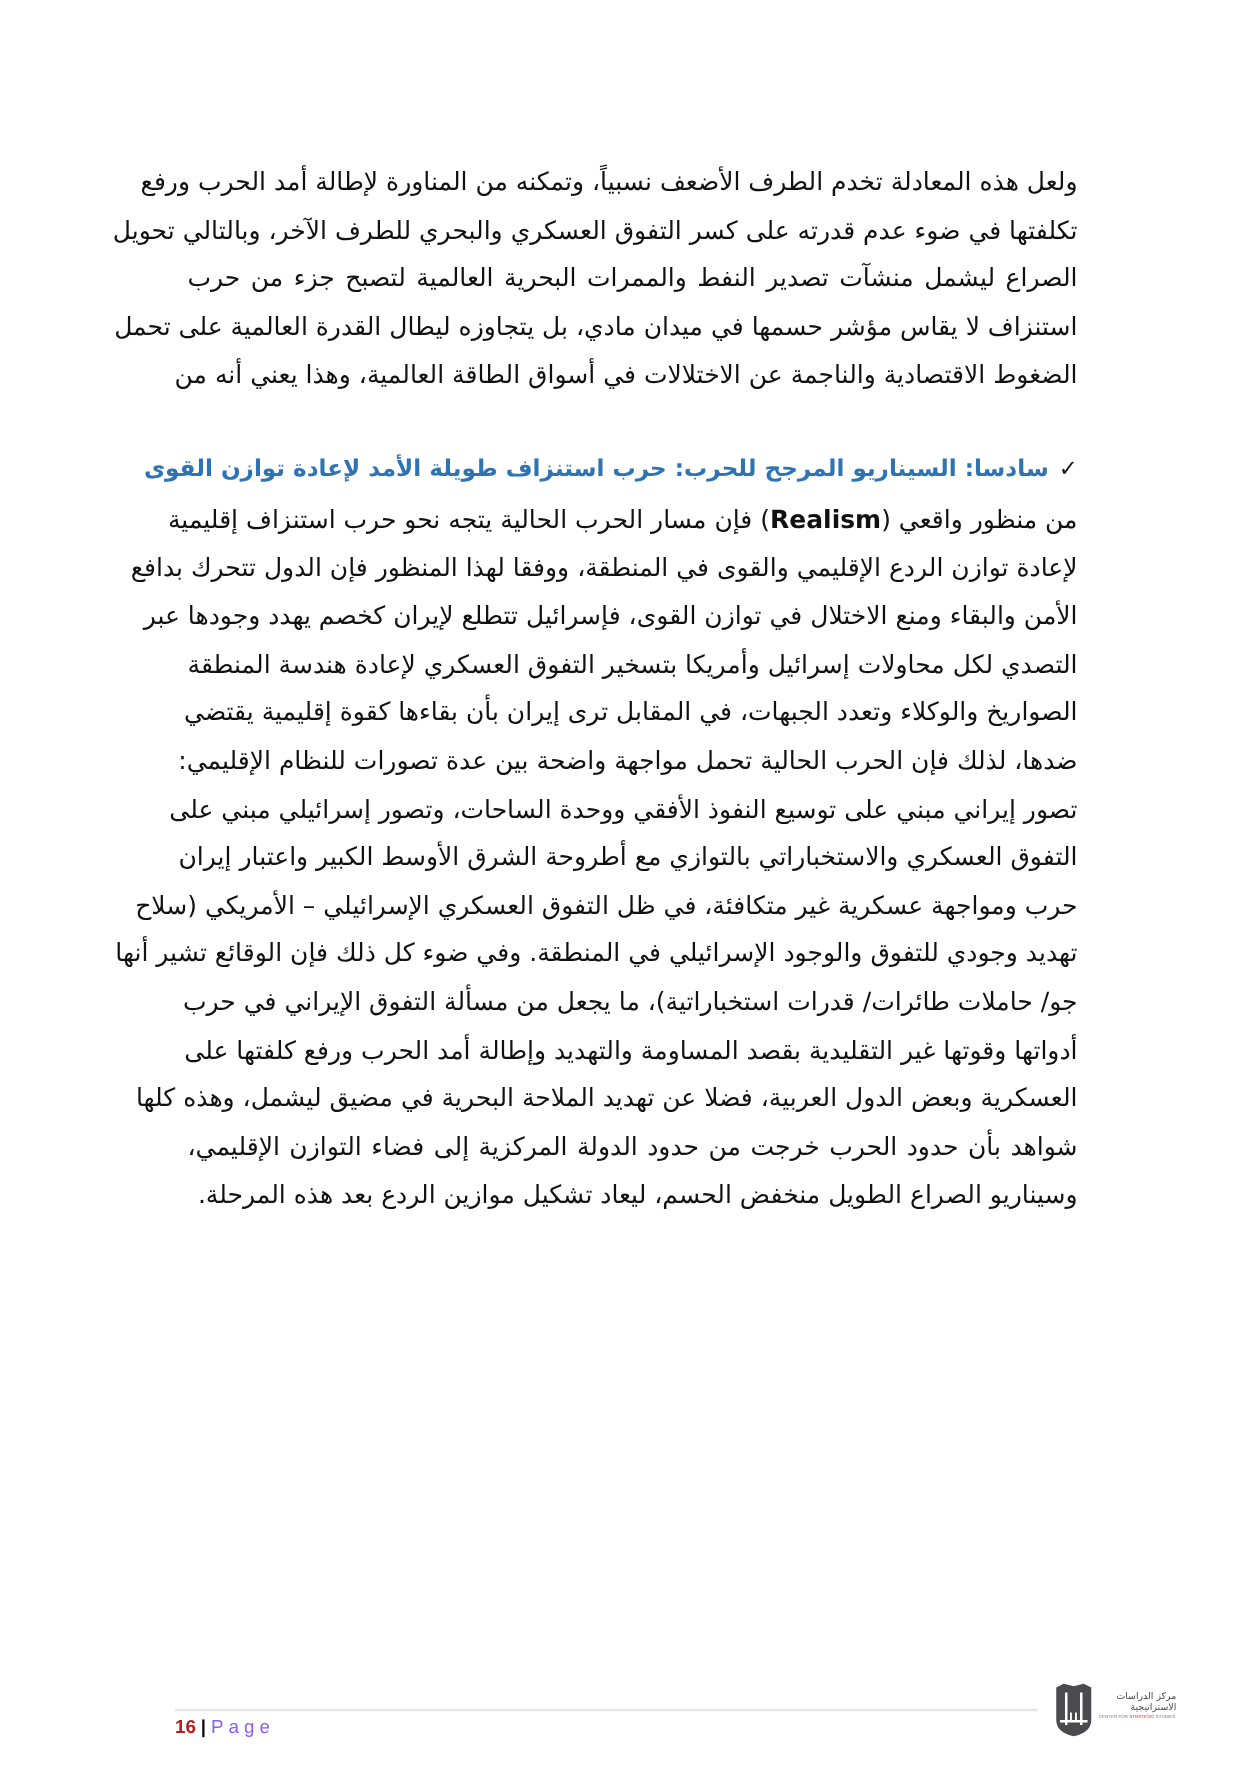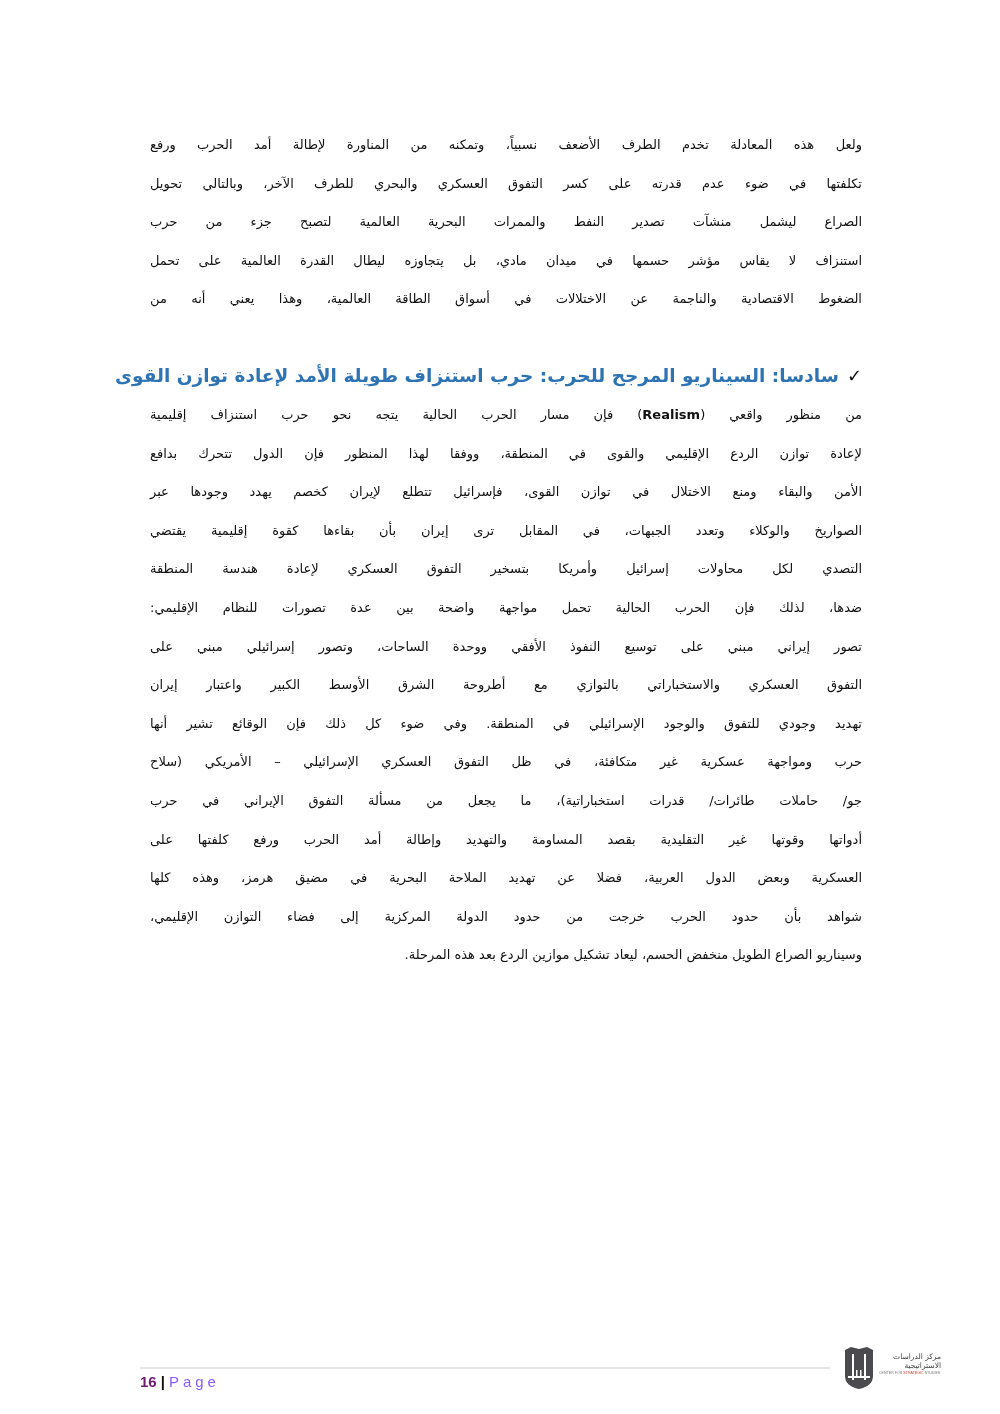--- a/index.html
+++ b/index.html
@@ -19,21 +19,21 @@
       position: absolute;
       left: 150px;
       top: 126px;
       width: 712px;
       direction: rtl;
     }
     .line {
       display: block;
       height: 38.6px;
       line-height: 38.6px;
-      font-size: 13px;
+      font-size: 20px;
       text-align: justify;
       text-align-last: justify;
       white-space: nowrap;
       overflow: visible;
     }
     .line.last {
       text-align-last: right;
     }
     .bold {
       font-weight: bold;
@@ -73,21 +73,21 @@
       position: absolute;
       left: 140px;
       top: 1373px;
       font-family: "Liberation Sans", sans-serif;
       font-size: 15px;
       direction: ltr;
       white-space: nowrap;
     }
     .page-number .num {
       font-weight: bold;
-      color: #701a75;
+      color: #b91c1c;
     }
     .page-number .sep {
       font-weight: bold;
       color: #111;
       margin: 0 4px;
     }
     .page-number .word {
       color: #8b5cf6;
       letter-spacing: 4px;
     }
@@ -143,30 +143,30 @@
   </div>
 
   <div class="heading">
     <span class="check">✓</span><span>سادسا: السيناريو المرجح للحرب: حرب استنزاف طويلة الأمد لإعادة توازن القوى</span>
   </div>
 
   <div class="paragraph-2">
     <span class="line"><span>من منظور واقعي (</span><span class="latin">Realism</span><span>) فإن مسار الحرب الحالية يتجه نحو حرب استنزاف إقليمية</span></span>
     <span class="line">لإعادة توازن الردع الإقليمي والقوى في المنطقة، ووفقا لهذا المنظور فإن الدول تتحرك بدافع</span>
     <span class="line">الأمن والبقاء ومنع الاختلال في توازن القوى، فإسرائيل تتطلع لإيران كخصم يهدد وجودها عبر</span>
+    <span class="line">التصدي لكل محاولات إسرائيل وأمريكا بتسخير التفوق العسكري لإعادة هندسة المنطقة</span>
     <span class="line">الصواريخ والوكلاء وتعدد الجبهات، في المقابل ترى إيران بأن بقاءها كقوة إقليمية يقتضي</span>
-    <span class="line">التصدي لكل محاولات إسرائيل وأمريكا بتسخير التفوق العسكري لإعادة هندسة المنطقة</span>
     <span class="line">ضدها، لذلك فإن الحرب الحالية تحمل مواجهة واضحة بين عدة تصورات للنظام الإقليمي:</span>
     <span class="line">تصور إيراني مبني على توسيع النفوذ الأفقي ووحدة الساحات، وتصور إسرائيلي مبني على</span>
     <span class="line">التفوق العسكري والاستخباراتي بالتوازي مع أطروحة الشرق الأوسط الكبير واعتبار إيران</span>
+    <span class="line">حرب ومواجهة عسكرية غير متكافئة، في ظل التفوق العسكري الإسرائيلي – الأمريكي (سلاح</span>
     <span class="line">تهديد وجودي للتفوق والوجود الإسرائيلي في المنطقة. وفي ضوء كل ذلك فإن الوقائع تشير أنها</span>
-    <span class="line">حرب ومواجهة عسكرية غير متكافئة، في ظل التفوق العسكري الإسرائيلي – الأمريكي (سلاح</span>
     <span class="line">جو/ حاملات طائرات/ قدرات استخباراتية)، ما يجعل من مسألة التفوق الإيراني في حرب</span>
     <span class="line">أدواتها وقوتها غير التقليدية بقصد المساومة والتهديد وإطالة أمد الحرب ورفع كلفتها على</span>
-    <span class="line">العسكرية وبعض الدول العربية، فضلا عن تهديد الملاحة البحرية في مضيق هرمز، وهذه كلها</span>
+    <span class="line">العسكرية وبعض الدول العربية، فضلا عن تهديد الملاحة البحرية في مضيق ليشمل، وهذه كلها</span>
     <span class="line">شواهد بأن حدود الحرب خرجت من حدود الدولة المركزية إلى فضاء التوازن الإقليمي،</span>
     <span class="line last">وسيناريو الصراع الطويل منخفض الحسم، ليعاد تشكيل موازين الردع بعد هذه المرحلة.</span>
   </div>
 </div>
 
 <div class="footer-rule"></div>
 
 <div class="page-number">
   <span class="num">16</span><span class="sep">|</span><span class="word">Page</span>
 </div>

